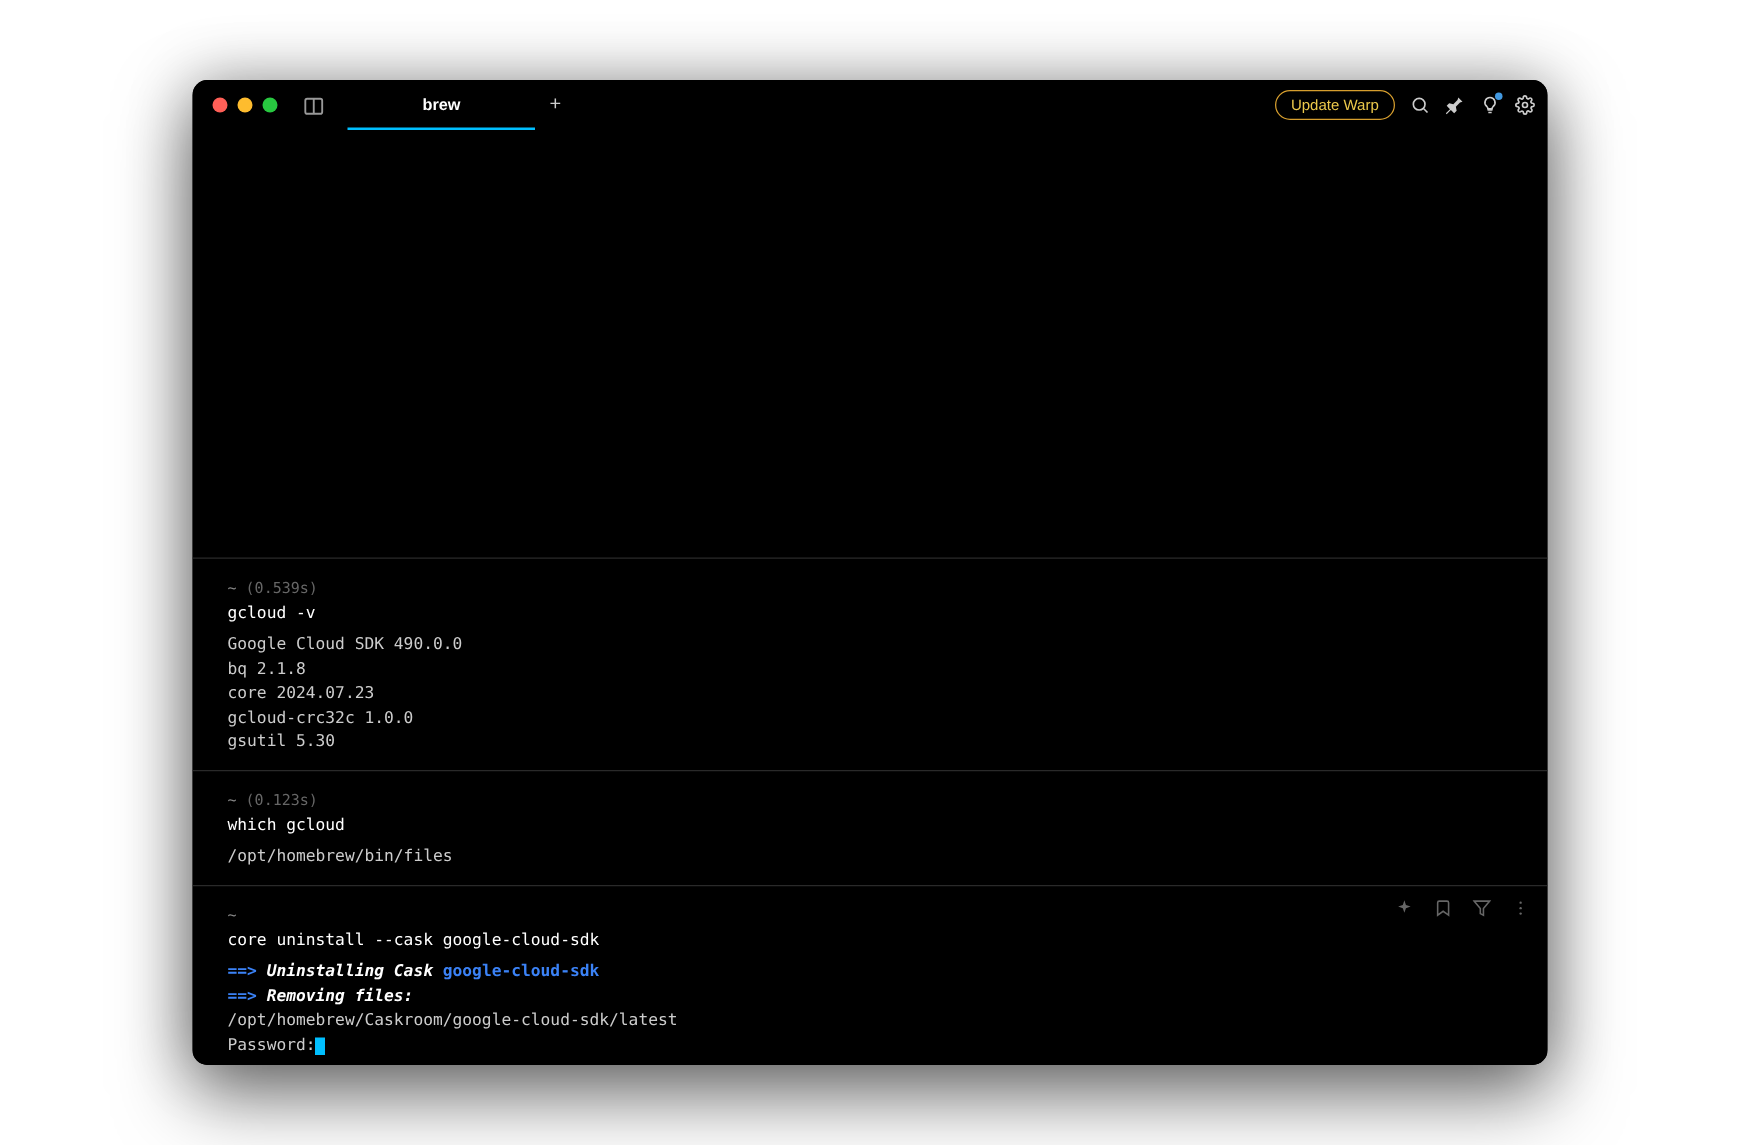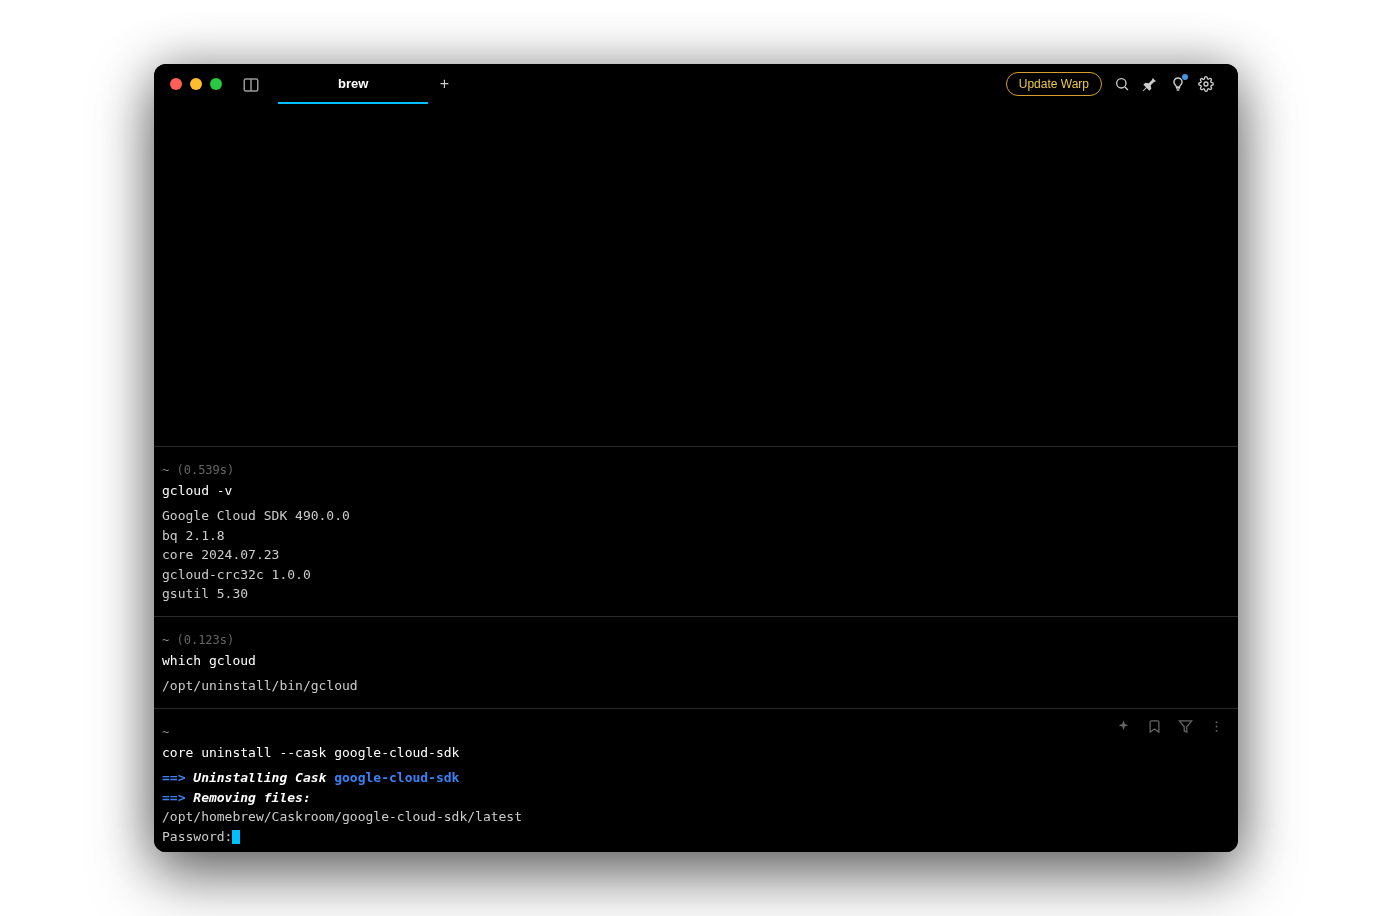--- a/index.html
+++ b/index.html
@@ -75,21 +75,21 @@
       display: flex;
       align-items: center;
       justify-content: center;
       width: 32px;
       color: #ccc;
       font-size: 16px;
       cursor: pointer;
     }
     .titlebar-right {
       position: absolute;
-      right: 24px;
+      right: 10px;
       display: flex;
       align-items: center;
       gap: 12px;
     }
     .update-btn {
       border: 1px solid #d69e2e;
       color: #ecc94b;
       font-size: 12px;
       padding: 4px 12px;
       border-radius: 14px;
@@ -121,21 +121,21 @@
       display: flex;
       flex-direction: column;
       background: #000;
       overflow: hidden;
     }
     .spacer {
       flex: 1;
     }
     .block {
       border-top: 1px solid #2a2a2a;
-      padding: 14px 18px 12px 8px;
+      padding: 14px 18px 12px 28px;
       font-family: "SF Mono", Menlo, Monaco, Consolas, monospace;
       font-size: 13px;
       line-height: 1.5;
       color: #ddd;
       position: relative;
     }
     .block.current {
       padding-bottom: 6px;
     }
     .prompt-line {
@@ -256,21 +256,21 @@
 gcloud-crc32c 1.0.0
 gsutil 5.30</div>
     </div>
 
     <div class="block">
       <div class="prompt-line">
         <span class="prompt-tilde">~</span>
         <span class="prompt-time">(0.123s)</span>
       </div>
       <div class="command">which gcloud</div>
-      <div class="output">/opt/uninstall/bin/gcloud</div>
+      <div class="output">/opt/homebrew/bin/files</div>
     </div>
 
     <div class="block current">
       <div class="block-actions">
         <div class="block-action-icon">
           <svg viewBox="0 0 24 24" fill="currentColor">
             <path d="M12 2l2 6 6 2-6 2-2 6-2-6-6-2 6-2z"></path>
           </svg>
         </div>
         <div class="block-action-icon">

